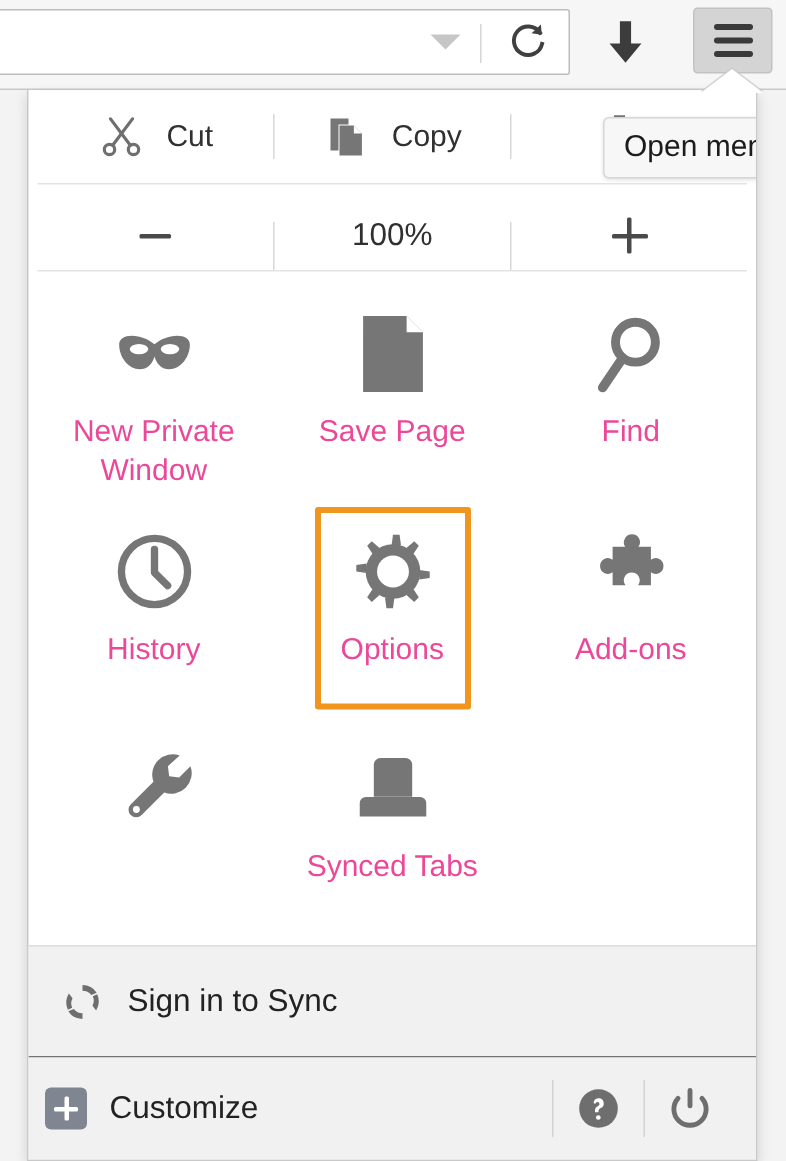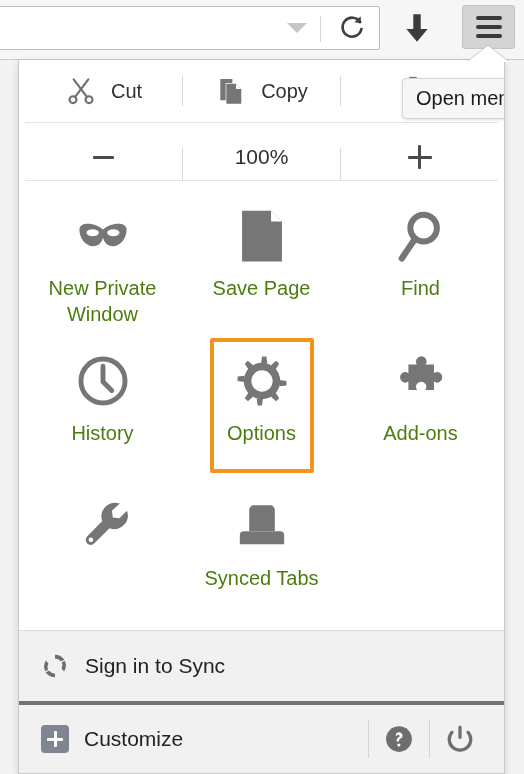--- a/index.html
+++ b/index.html
@@ -208,21 +208,21 @@
     position: relative;
   }
   .grid-cell.empty { cursor: default; }
   .grid-cell .ico {
     height: 62px;
     display: flex; align-items: center; justify-content: center;
   }
   .grid-cell .cap {
     margin-top: 8px;
     font-size: 20px;
-    color: #4d7c0f;
+    color: #ec4899;
     text-align: center;
     line-height: 1.3;
     max-width: 140px;
   }
   .grid-cell.selected::after {
     content: "";
     position: absolute;
     left: 50%;
     transform: translateX(-50%);
     top: 6px;
@@ -234,39 +234,39 @@
   }
 
   
   .sync-strip {
     position: absolute;
     left: 0; bottom: 68px;
     width: 100%;
     height: 75px;
     background: #f1f1f1;
     border-top: 1px solid #dcdcdc;
-    border-bottom: 4px solid #737373;
+    border-bottom: 1px solid #737373;
     display: flex;
     align-items: center;
     padding-left: 22px;
     gap: 16px;
     cursor: pointer;
   }
   .sync-strip .lbl { font-size: 21px; color: #222; }
 
   
   .footer {
     position: absolute;
     left: 0; bottom: 0;
     width: 100%;
     height: 68px;
     background: #f1f1f1;
     display: flex;
     align-items: center;
-    padding: 0 14px 0 22px;
+    padding: 0 14px 0 11px;
     gap: 0;
   }
   .footer .customize {
     display: flex; align-items: center; gap: 15px;
     flex: 1;
     cursor: pointer;
   }
   .footer .customize .lbl { font-size: 21px; color: #222; }
   .plus-box {
     width: 28px; height: 28px;

